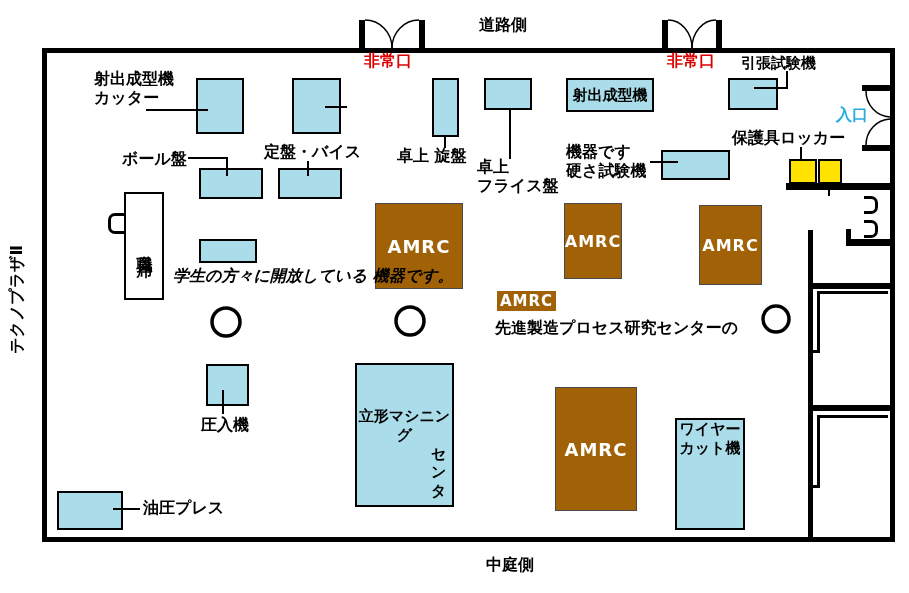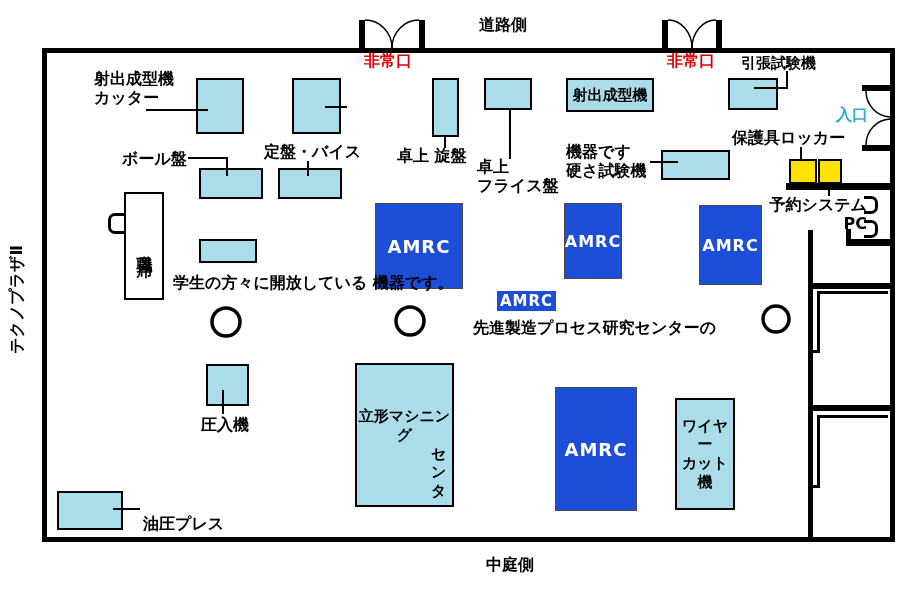--- a/index.html
+++ b/index.html
@@ -1,21 +1,21 @@
 <!DOCTYPE html>
 <html><head>
 <meta charset="utf-8">
 <style>
   html,body{margin:0;padding:0;background:#fff;}
   .stage{position:relative;width:909px;height:593px;background:#fff;overflow:hidden;
          font-family:"DejaVu Sans","Liberation Sans",sans-serif;color:#000;}
   .label{position:absolute;font-weight:bold;font-size:16px;line-height:1.18;white-space:nowrap;}
   .machine{position:absolute;background:#aadce9;border:2px solid #000;box-sizing:border-box;}
   .machine .mtext{font-weight:bold;font-size:15px;line-height:1.25;}
-  .amrc{position:absolute;background:#1d4ed8;border:1px solid #4a4a4a;box-sizing:border-box;
+  .amrc{position:absolute;background:#a16207;border:1px solid #4a4a4a;box-sizing:border-box;
         display:flex;align-items:center;justify-content:center;
         color:#fff;font-weight:bold;font-size:18px;letter-spacing:1px;}
   .amrc.legend{border:none;font-size:15px;}
   .locker{position:absolute;background:#ffe200;border:2px solid #000;box-sizing:border-box;}
   .bar{position:absolute;background:#000;}
   .leader{position:absolute;background:#000;}
   .wallrect{position:absolute;border:5px solid #000;box-sizing:border-box;}
   .chair-r{position:absolute;border:3px solid #000;border-left:none;border-radius:0 7px 7px 0;box-sizing:border-box;}
   .chair-l{position:absolute;border:3px solid #000;border-right:none;border-radius:7px 0 0 7px;box-sizing:border-box;}
   .staffdesk{position:absolute;background:#fff;border:2px solid #000;box-sizing:border-box;
@@ -74,21 +74,21 @@
   <div class="machine" style="left:278px;top:168px;width:64px;height:31px;"></div>
   <div class="machine" style="left:199px;top:239px;width:58px;height:24px;"></div>
   <div class="machine" style="left:206px;top:364px;width:43px;height:42px;"></div>
   <div class="machine" style="left:355px;top:363px;width:99px;height:144px;">
     <div class="mtext" style="margin-top:42px;text-align:center;">
       <div>立形マシニング</div>
       <div style="margin-left:74px;text-align:left;">センタ</div>
     </div>
   </div>
   <div class="machine" style="left:57px;top:491px;width:66px;height:39px;"></div>
-  <div class="machine" style="left:675px;top:398px;width:60px;height:112px;display:flex;flex-direction:column;align-items:center;justify-content:center;">
+  <div class="machine" style="left:675px;top:418px;width:70px;height:112px;display:flex;flex-direction:column;align-items:center;">
     <div class="mtext" style="text-align:center;">
       <div>ワイヤー</div>
       <div>カット機</div>
     </div>
   </div>
 
   <div class="amrc" style="left:375px;top:203px;width:88px;height:86px;">
     <span>AMRC</span>
     </div>
   <div class="amrc" style="left:564px;top:203px;width:58px;height:76px;font-size:16px;">
@@ -151,25 +151,21 @@
   <div class="label" style="left:477px;top:158px;">
     <div>卓上</div>
     <div>フライス盤</div>
   </div>
   <div class="label" style="left:741px;top:55px;font-size:15px;">引張試験機</div>
   <div class="label" style="left:566px;top:143px;">
     <div>機器です</div>
     <div>硬さ試験機</div>
   </div>
   <div class="label" style="left:732px;top:129px;">保護具ロッカー</div>
-  <div class="label" style="left:768px;top:196px;width:99px;text-align:right;">
-    <div>予約システム</div>
-    <div>PC</div>
-  </div>
   <div class="label" style="left:201px;top:416px;text-align:center;">圧入機</div>
-  <div class="label" style="left:143px;top:499px;margin-top:16px;">油圧プレス</div>
+  <div class="label" style="left:143px;top:499px;">油圧プレス</div>
 
-  <div class="label" style="left:173px;top:274px;">学生の方々に開放している 機器です。</div>
-  <div class="label" style="left:473px;top:317px;line-height:1.35;text-align:center;">
+  <div class="label" style="left:173px;top:267px;font-style:italic;">学生の方々に開放している 機器です。</div>
+  <div class="label" style="left:495px;top:317px;line-height:1.35;text-align:center;">
     <div>先進製造プロセス研究センターの</div>
   </div>
 
 </div>
 
 </body></html>

